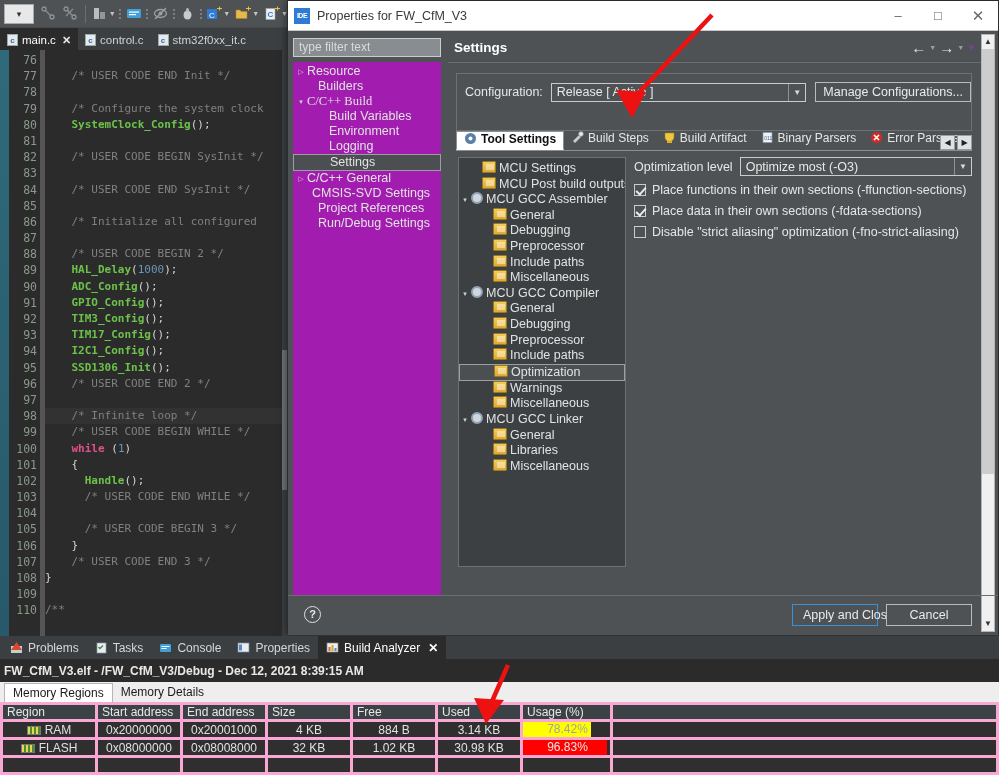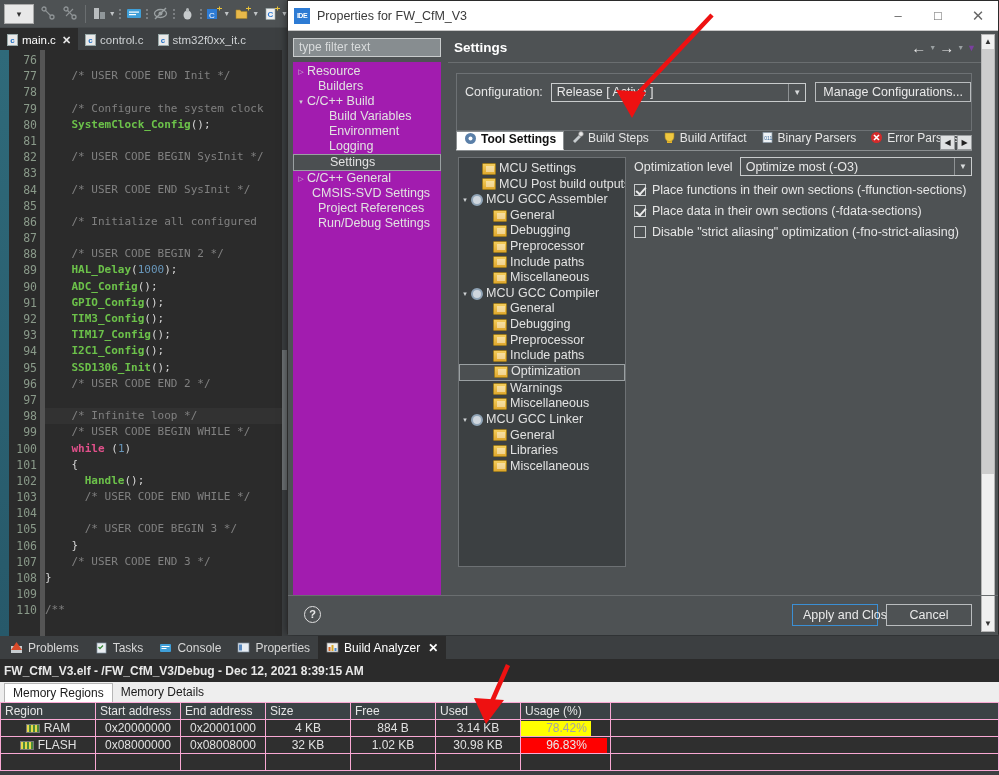--- a/index.html
+++ b/index.html
@@ -106,21 +106,21 @@
   }
   .bp-subtabs { height: 20px; display: flex; align-items: flex-end;
                 background: #eeeeee; padding-left: 4px; }
   .bp-subtab { height: 19px; line-height: 19px; padding: 0 8px;
                font-size: 12px; color: #1a1a1a; background: #eeeeee; }
   .bp-subtab.active { background: #ffffff; border: 1px solid #b6b6b6;
                       border-bottom: none; }
   .mem-table { width: 999px; border-collapse: collapse;
                table-layout: fixed; font-size: 12px; }
   .mem-table th, .mem-table td {
-    border: 1px solid #f9a8d4; height: 17px; padding: 0 4px;
+    border: 3px solid #f9a8d4; height: 17px; padding: 0 4px;
     text-align: left; font-weight: normal; overflow: hidden; white-space: nowrap;
   }
   .mem-table th { background: #3b4245; color: #e6e6e6; }
   .mem-table td { background: #2f2f2f; color: #e0e0e0; text-align: center; }
   .mem-table tr.empty td { background: #2f2f2f; }
   .memicon { display: inline-block; width: 14px; height: 9px;
              background: repeating-linear-gradient(90deg,#e8d84a 0 2px,#4a8a3a 2px 4px);
              border: 1px solid #777; margin-right: 4px; vertical-align: -1px;}
   .usage-wrap { position: relative; height: 15px; }
   .usage-bar { position: absolute; left: 0; top: 0; height: 15px; }
@@ -213,21 +213,21 @@
   .tabscroll .sb { width: 15px; height: 15px; background: #dfe1e2;
                    border: 1px solid #9a9d9f; font-size: 8px; color: #222;
                    display: flex; align-items:center; justify-content:center;}
 
   .tools-tree {
     position: absolute; left: 10px; top: 126px; width: 168px; bottom: 28px;
     background: #3c4042; border: 1px solid #6d7174; padding-top: 3px;
     font-size: 12.5px; overflow: hidden;
   }
   .ttnode { height: 15.6px; line-height: 15.6px; display: flex;
-            align-items: center; color: #e2e2e2; white-space: nowrap; }
+            color: #e2e2e2; white-space: nowrap; }
   .ttnode.sel { background: #4b4f51; border: 1px solid #9aa0a2;
                 height: 17px; }
   .tticon { width: 14px; height: 12px; flex: none; margin-right: 3px;
             position: relative; }
   .ic-folder { background: linear-gradient(#f3cc5a,#e0a82e);
                border: 1px solid #9a7a20; border-radius: 1px; }
   .ic-folder:after { content:''; position:absolute; left:3px; top:2px;
                width:8px; height:6px; background: rgba(255,255,255,.45);}
   .ic-gear { background: #cfd6dd; border-radius: 50%;
              border: 2px solid #8fa3b5; width: 12px; height: 12px;}
@@ -446,21 +446,21 @@
           <div class="tnode">
             <span class="tw">▷</span>
             <span style="margin-left: 0px;">Resource</span>
           </div>
           <div class="tnode">
             <span class="tw">&nbsp;</span>
             <span style="margin-left: 11px;">Builders</span>
           </div>
           <div class="tnode">
             <span class="tw">▾</span>
-            <span style="margin-left: 0px;">C/C++ Build</span>
+            <span style="margin-left: 0px; font-family: Liberation Serif, serif;">C/C++ Build</span>
           </div>
           <div class="tnode">
             <span class="tw">&nbsp;</span>
             <span style="margin-left: 22px;">Build Variables</span>
           </div>
           <div class="tnode">
             <span class="tw">&nbsp;</span>
             <span style="margin-left: 22px;">Environment</span>
           </div>
           <div class="tnode">

